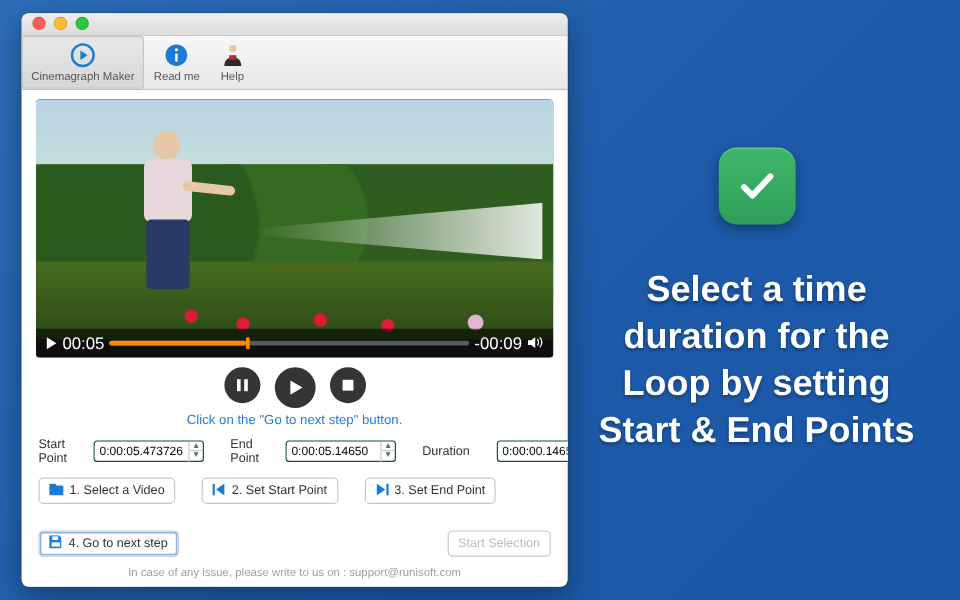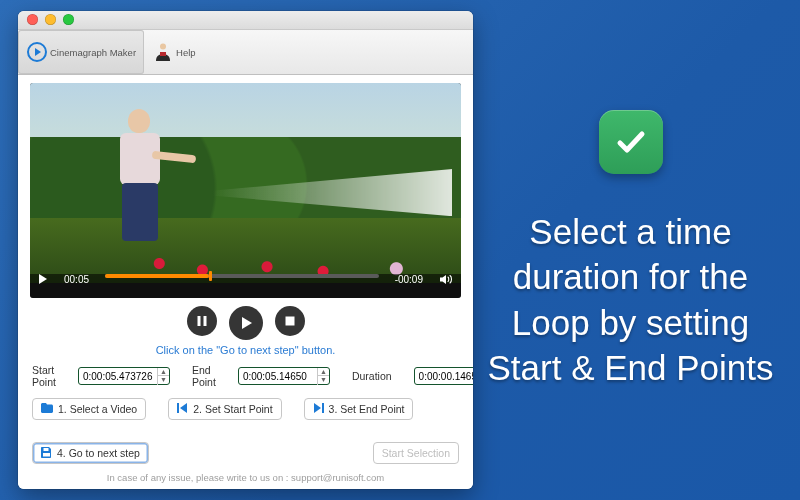--- a/index.html
+++ b/index.html
@@ -7,21 +7,21 @@
   .stage { width: 800px; height: 500px; background: linear-gradient(135deg,#2d6db8 0%, #1d5aa8 60%, #1a58a8 100%); position: relative; display: flex; }
   .window {
     width: 455px; height: 478px; margin: 11px 0 0 18px; background: #f4f4f4;
     border-radius: 6px; box-shadow: 0 8px 24px rgba(0,0,0,.35), 0 0 0 1px rgba(0,0,0,.1);
     overflow: hidden; display: flex; flex-direction: column;
   }
   .titlebar { height: 20px; background: linear-gradient(#ededed,#dcdcdc); border-bottom: 1px solid #c9c9c9; display:flex; align-items:center; padding-left:9px; gap:7px; }
   .tl-dot { width:11px; height:11px; border-radius:50%; box-shadow: inset 0 0 0 .5px rgba(0,0,0,.25);}
   .tl-close{background:#ff5f57;} .tl-min{background:#febc2e;} .tl-max{background:#28c840;}
   .toolbar { height:48px; background: linear-gradient(#f7f7f7,#e8e8e8); border-bottom:1px solid #bfbfbf; display:flex; }
-  .tb-item { display:flex; flex-direction:row; align-items:center; justify-content:center; padding:3px 8px 2px; font-size:9.5px; color:#555; gap:2px; }
+  .tb-item { display:flex; flex-direction:column; align-items:center; justify-content:center; padding:3px 8px 2px; font-size:9.5px; color:#555; gap:2px; }
   .tb-item.selected { background: linear-gradient(#e8e8e8,#d7d7d7); box-shadow: inset 0 0 0 1px #c5c5c5; border-radius:3px; }
   .tb-icon { width:22px; height:22px; display:flex; align-items:center; justify-content:center; }
   .content { flex:1; background:#fff; padding:8px 12px 6px; display:flex; flex-direction:column; }
   .dropzone { height:30px; border:1px solid #e1e1e1; border-radius:5px; display:flex; align-items:center; justify-content:center; gap:6px; color:#cfcfcf; font-size:11px; margin: 0 40px 6px;}
   .video { position:relative; height:215px; border-radius:3px; overflow:hidden; background:#222; }
   .video-scene { position:absolute; inset:0; }
   .sky { position:absolute; inset:0 0 58% 0; background: linear-gradient(#b9d4e4,#cfe2d6); }
   .trees { position:absolute; top:25%; left:0; right:0; height:40%; background: radial-gradient(circle at 20% 60%, #2b5a1e 0 28%, transparent 29%), radial-gradient(circle at 48% 55%, #356a21 0 30%, transparent 31%), radial-gradient(circle at 78% 58%, #2f5d1f 0 32%, transparent 33%), linear-gradient(#3a6a22,#2e5a1b); }
   .flowers { position:absolute; bottom:7%; left:0; right:0; height:30%; background:
      radial-gradient(circle at 30% 70%, #d81b3a 0 5px, transparent 6px),
@@ -30,21 +30,21 @@
      radial-gradient(circle at 68% 82%, #e01b3a 0 5px, transparent 6px),
      radial-gradient(circle at 85% 78%, #e2b5d4 0 6px, transparent 7px),
      linear-gradient(#476b1e,#2c4a17); }
   .person { position:absolute; left:18%; top:12%; width:18%; height:60%; }
   .phead { width:22px;height:24px;background:#e8c7a7;border-radius:50% 50% 45% 45%; position:absolute; left:20px; top:0;}
   .phair { width:30px;height:44px;background:#a8753d;border-radius:12px 12px 6px 6px; position:absolute; left:14px; top:-2px; z-index:-1;}
   .pbody { width:40px;height:52px;background:#e7d9db;border-radius:6px; position:absolute; left:12px; top:24px;}
   .plegs { width:36px;height:58px;background:#2a3a66;border-radius:4px; position:absolute; left:14px; top:74px;}
   .parm { width:44px;height:8px;background:#e8c7a7;border-radius:4px; position:absolute; left:44px; top:44px; transform:rotate(6deg);}
   .spray { position:absolute; left:42%; top:40%; width:56%; height:22%; background: linear-gradient(90deg, rgba(255,255,255,.0), rgba(255,255,255,.95)); clip-path: polygon(0 46%, 100% 0, 100% 100%, 0 56%); filter: blur(.6px); opacity:.9;}
-  .vcontrols { position:absolute; left:0; right:0; bottom:0; height:24px; background:rgba(0,0,0,.55); display:flex; padding:0 8px; gap:16px; color:#fff; font-size:10px; }
+  .vcontrols { position:absolute; left:0; right:0; bottom:0; height:24px; background:rgba(0,0,0,.55); display:flex; align-items:center; padding:0 8px; gap:4px; color:#fff; font-size:14px; }
   .vc-play svg{display:block}
   .vc-track { flex:1; height:4px; background:#5a5a5a; border-radius:2px; position:relative; }
   .vc-fill { position:absolute; left:0; top:0; bottom:0; width:38%; background:#ff8a00; border-radius:2px; }
   .vc-knob { position:absolute; left:38%; top:-3px; width:3px; height:10px; background:#ff8a00; border-radius:1px;}
   .pbuttons { display:flex; justify-content:center; gap:12px; padding:8px 0 4px;}
   .pbtn { width:30px;height:30px;border-radius:50%; background:#353535; display:flex;align-items:center;justify-content:center;}
   .pbtn.play{ width:34px;height:34px;}
   .hint { text-align:center; color:#2a7bd3; font-size:11px; padding-bottom:8px;}
   .timerow { display:flex; align-items:center; gap:22px; font-size:10.5px; color:#333; justify-content:space-between; padding:0 2px 10px;}
   .stepper { display:flex; align-items:center; border:1px solid #14532d; border-radius:3px; background:#fff; height:18px;justify-content:space-between;}
@@ -54,41 +54,51 @@
   .stepper .arrows div:first-child{border-bottom:1px solid #c8c8c8;}
   .stepper.readonly input{width:82px}
   .steps { display:flex; flex-wrap:wrap; gap:22px; padding:0 2px 4px;}
   .stepbtn { display:flex; align-items:center; gap:5px; font-size:10.5px; color:#333; background:#fff; border:1px solid #c7c7c7; border-radius:4px; padding:3px 8px; height:22px;}
   .stepbtn.selected { box-shadow: inset 0 0 0 1.5px #8ab4e8; }
   .stepbtn.disabled { color:#bdbdbd; }
   .footer { text-align:center; font-size:9.5px; color:#9e9e9e; padding:4px 0 0;}
   
   .promo { flex:1; display:flex; flex-direction:column; align-items:center; justify-content:center; padding:0 20px 0 8px; gap:20px;}
   .check { width:64px;height:64px;border-radius:15px;background:linear-gradient(#3fb86b,#2e9e58); display:flex;align-items:center;justify-content:center; box-shadow:0 4px 10px rgba(0,0,0,.3), inset 0 1px 0 rgba(255,255,255,.25);}
-  .promo-text { color:#fff; font-size:35px; line-height:1.3; text-align:center; font-weight:400; text-shadow:0 2px 3px rgba(0,0,0,.35); font-family: "Trebuchet MS", -apple-system, sans-serif; padding: 0 6px; margin-top: 15px;}
+  .promo-text { color:#fff; font-size:30px; line-height:1.3; text-align:center; font-weight:700; text-shadow:0 2px 3px rgba(0,0,0,.35); font-family: "Trebuchet MS", -apple-system, sans-serif; padding: 0 6px; margin-top: 15px;}
 </style>
 </head>
 <body>
 
 <div class="stage">
   <div class="window">
     <div class="titlebar">
       <div class="tl-dot tl-close"></div>
       <div class="tl-dot tl-min"></div>
       <div class="tl-dot tl-max"></div>
     </div>
     <div class="toolbar">
       <div class="tb-item selected">
         <span class="tb-icon">
           <svg width="22" height="22" viewBox="0 0 22 22">
               <circle cx="11" cy="11" r="9" fill="none" stroke="#1d7bd6" stroke-width="2"></circle>
               <path d="M9 7l6 4-6 4z" fill="#1d7bd6"></path>
             </svg>
         </span>
         <span>Cinemagraph Maker</span>
+      </div>
+      <div class="tb-item">
+        <span class="tb-icon">
+          <svg width="22" height="22" viewBox="0 0 22 22">
+              <circle cx="11" cy="11" r="9" fill="#1d7bd6"></circle>
+              <rect x="10" y="9.5" width="2" height="7" rx="1" fill="#fff"></rect>
+              <circle cx="11" cy="6.5" r="1.3" fill="#fff"></circle>
+            </svg>
+        </span>
+        <span>Read me</span>
       </div>
       <div class="tb-item">
         <span class="tb-icon">
           <svg width="20" height="22" viewBox="0 0 20 22">
               <circle cx="10" cy="5.5" r="3" fill="#e9c7a2"></circle>
               <path d="M3 20c0-5 3-7 7-7s7 2 7 7z" fill="#2a2a2a"></path>
               <rect x="7" y="11" width="6" height="4" fill="#b7292e"></rect>
             </svg>
         </span>
         <span>Help</span>

